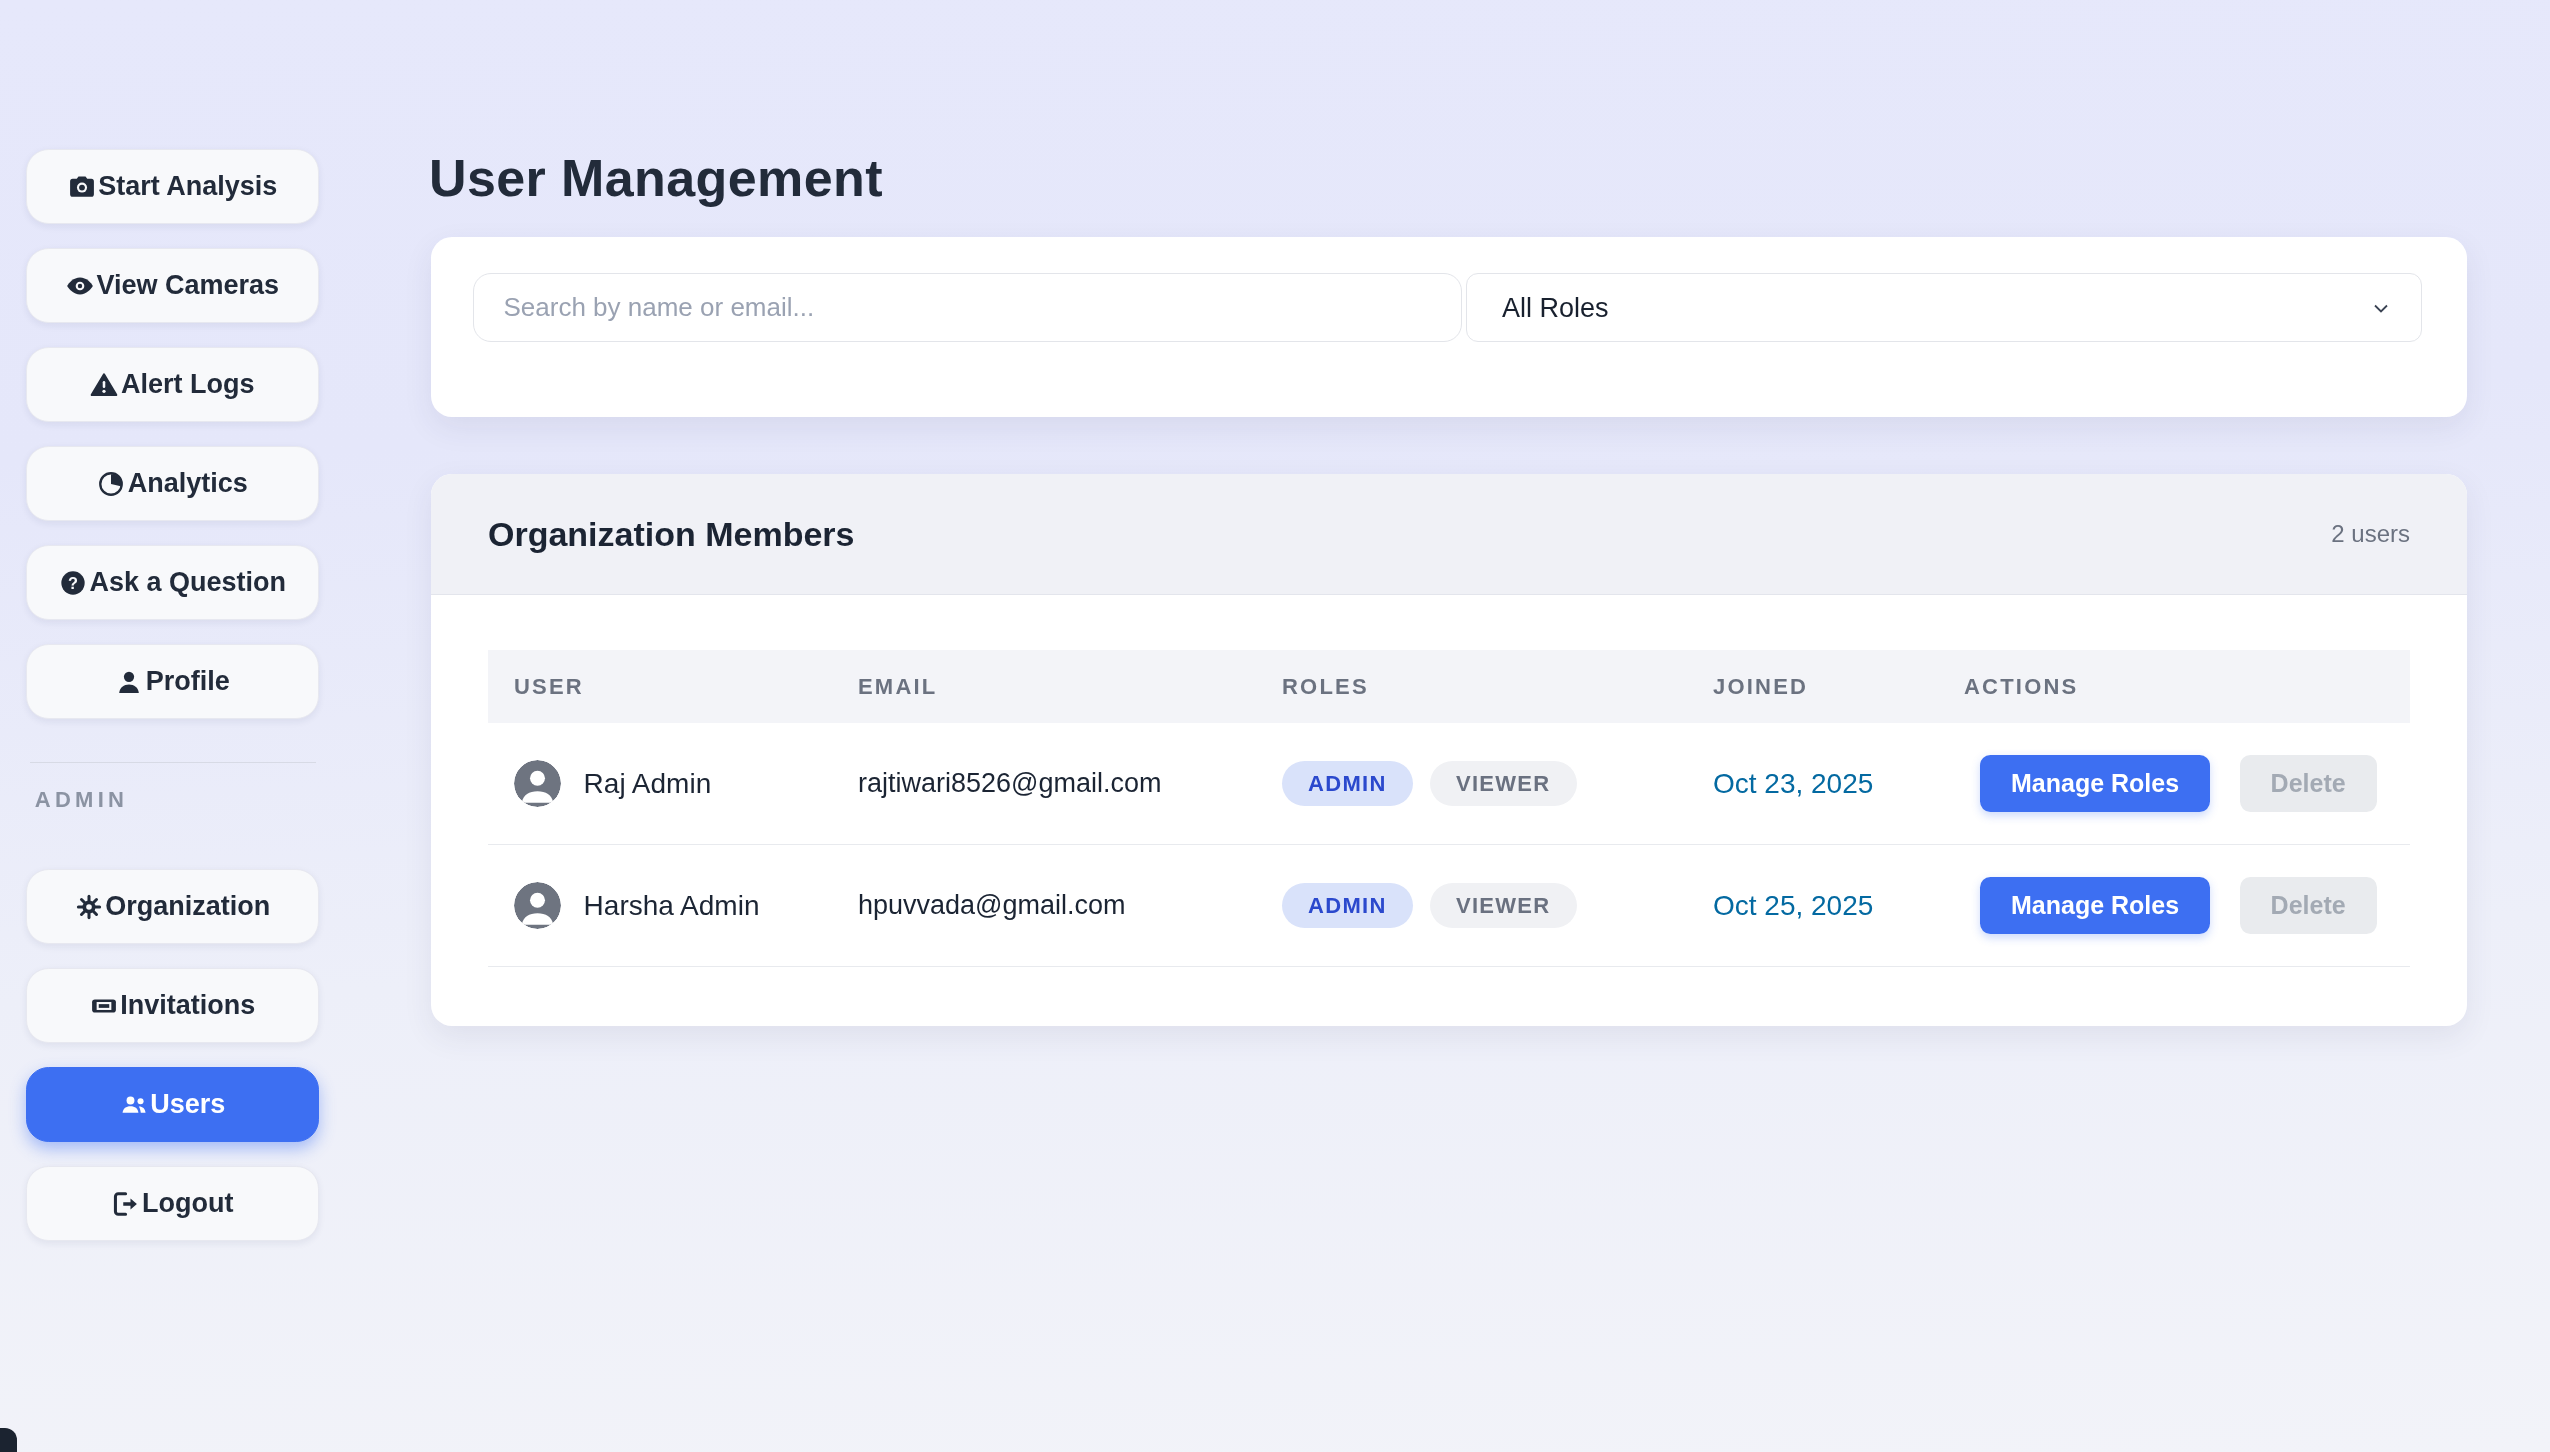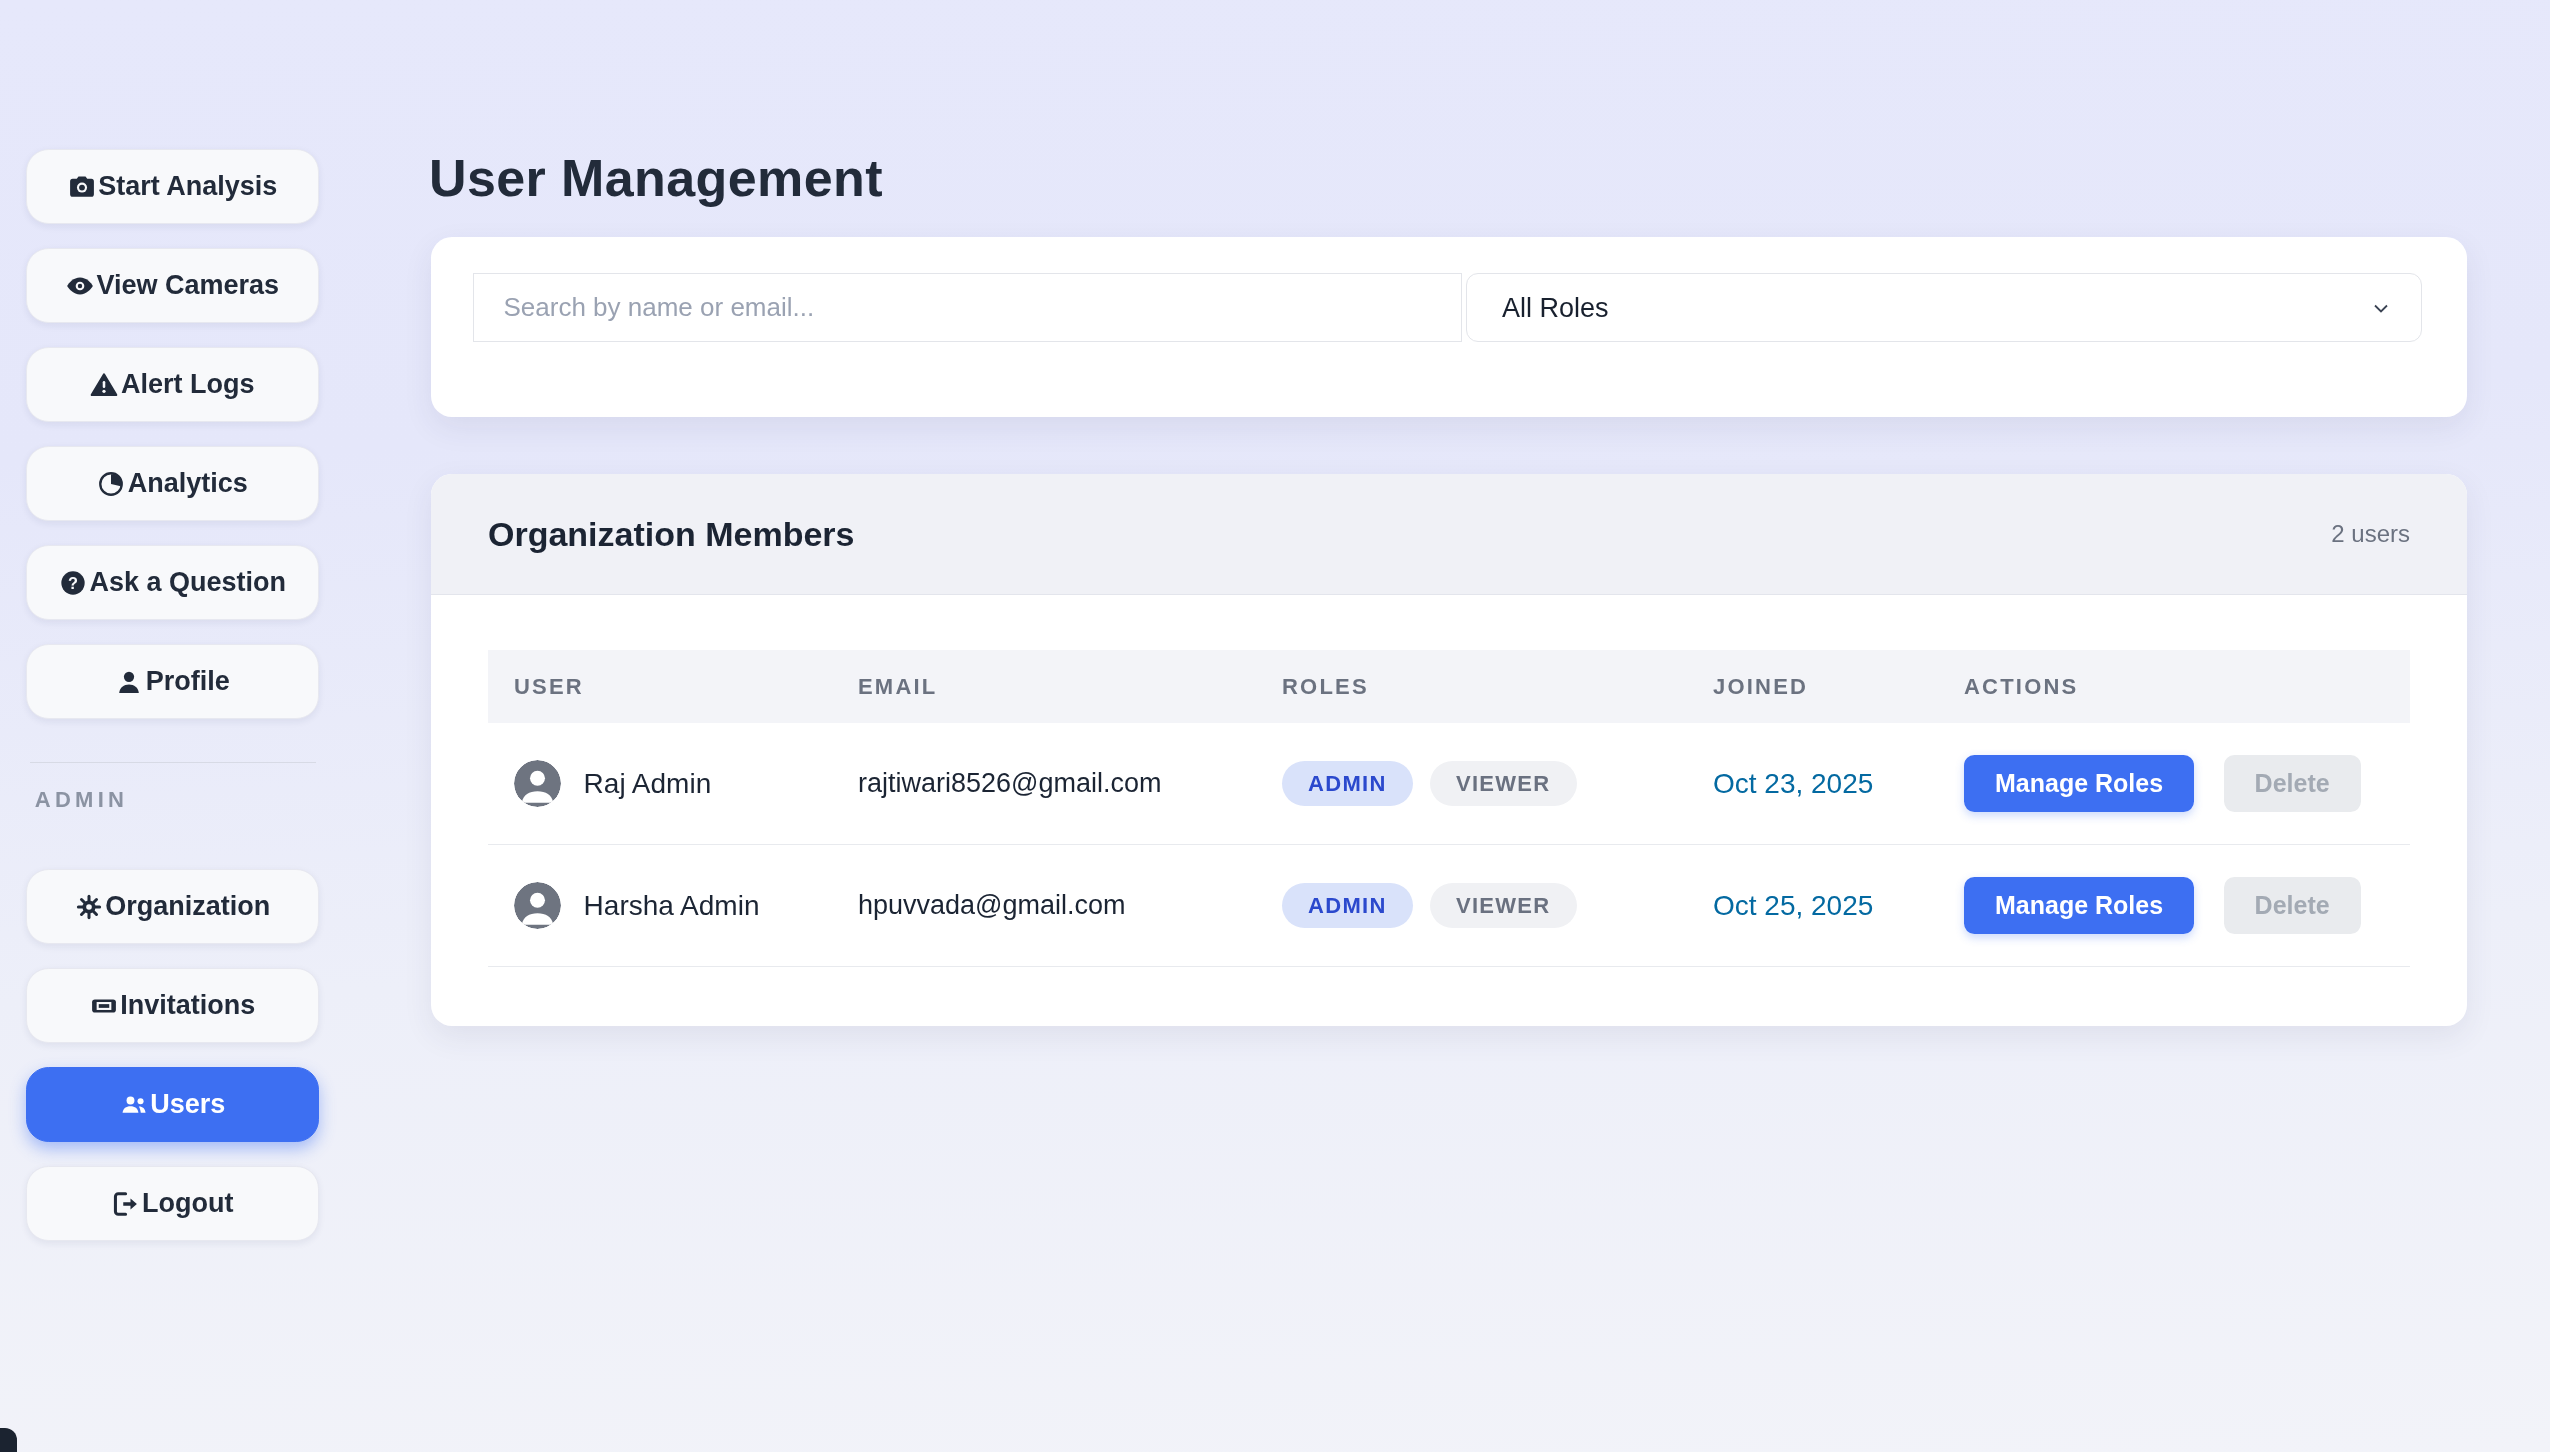--- a/index.html
+++ b/index.html
@@ -21,21 +21,21 @@
     margin:24px 0 56px 8.7px;}
 
   
   .page-title{position:absolute;left:429px;top:113px;font-size:52px;font-weight:800;
     color:#222b3a;letter-spacing:0.4px;}
 
   .card{position:absolute;background:#ffffff;border-radius:21px;
     box-shadow:0 10.4px 29.5px rgba(45,55,95,.08);}
   .card-filters{left:431px;top:237px;width:2036px;height:180px;}
   .search-input{position:absolute;left:42px;top:36px;width:989px;height:69px;
-    box-sizing:border-box;border:0.9px solid #e3e5ea;border-radius:0;
+    box-sizing:border-box;border:0.9px solid #e3e5ea;border-radius:18px;
     padding:0 29.5px;font-size:26px;color:#222b3a;outline:none;
     font-family:"Liberation Sans","DejaVu Sans",sans-serif;background:#fff;}
   .search-input::placeholder{color:#9aa2b2;}
   .select-wrap{position:absolute;left:1035px;top:36px;width:956px;height:69px;}
   .role-select{appearance:none;-webkit-appearance:none;box-sizing:border-box;
     width:100%;height:100%;border:0.9px solid #e3e5ea;border-radius:12px;
     background:#fff;padding:0 78px 0 35px;font-size:27px;color:#18202e;
     font-family:Liberation Sans, sans-serif;outline:none;cursor:pointer;}
   .select-chevron{position:absolute;right:29.5px;top:22.6px;pointer-events:none;}
 
@@ -55,21 +55,21 @@
   .avatar{width:47px;height:47px;border-radius:50%;overflow:hidden;flex:0 0 auto;}
   .uname{margin-left:22.6px;font-size:28px;color:#1c2534;}
   .uemail{font-size:27px;color:#1b2433;}
   .udate{font-size:28px;color:#0369a1;}
   .badge{display:inline-flex;align-items:center;justify-content:center;
     height:45px;padding:0 26px;border-radius:867px;font-size:22px;font-weight:700;
     letter-spacing:1.3px;margin-right:17.3px;}
   .badge.admin{background:#d9e2fa;color:#2b49cd;}
   .badge.viewer{background:#f0f1f4;color:#6a7180;}
   .btn{border:none;height:57px;border-radius:10.4px;font-size:25px;font-weight:700;
-    font-family:"Liberation Sans","DejaVu Sans",sans-serif;cursor:pointer;padding:0 31px;}
+    font-family:"Liberation Sans","DejaVu Sans",sans-serif;cursor:pointer;padding:0 31px;margin-left:16px;}
   .btn-manage{background:#3d6ff2;color:#ffffff;box-shadow:0 3.5px 8.7px rgba(61,111,242,.25);}
   .btn-delete{background:#e9ebee;color:#a3aab4;margin-left:29.5px;cursor:default;}
 
   .corner-nub{position:absolute;left:0;bottom:0;width:17.3px;height:24px;
     background:#1b2330;border-top-right-radius:12px;}
 </style>
 </head>
 <body>
 
 <nav class="sidebar">

